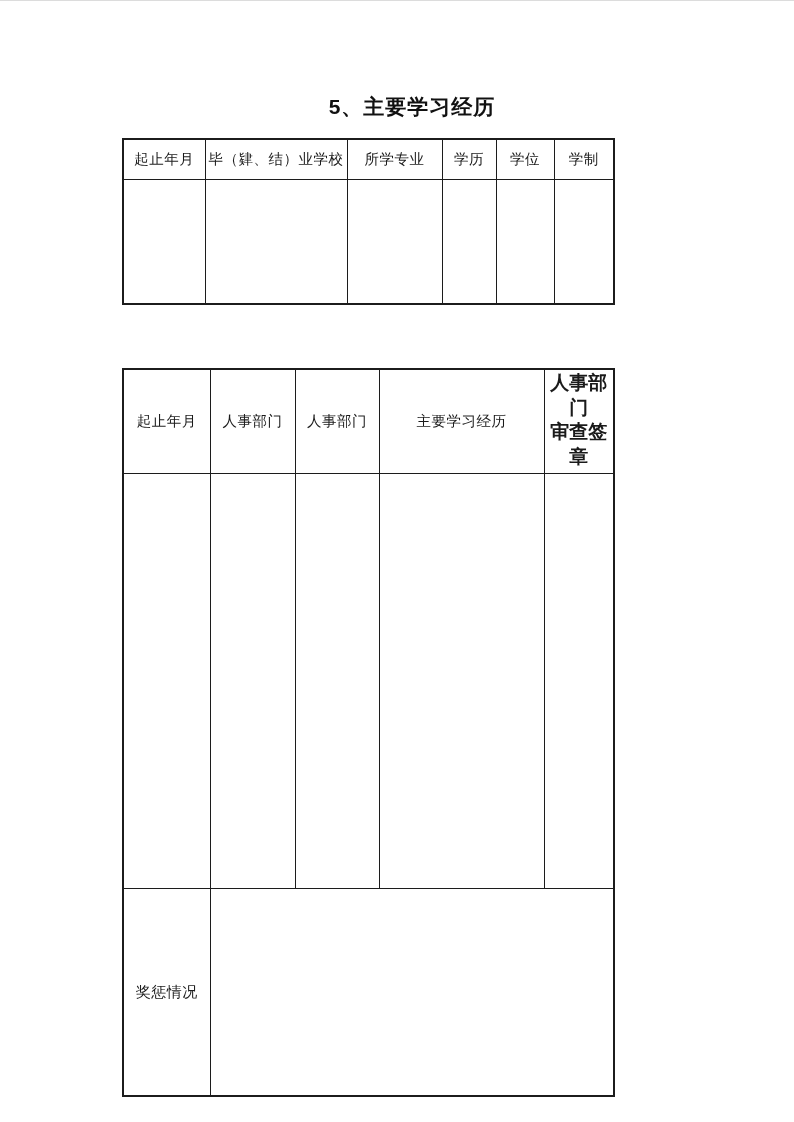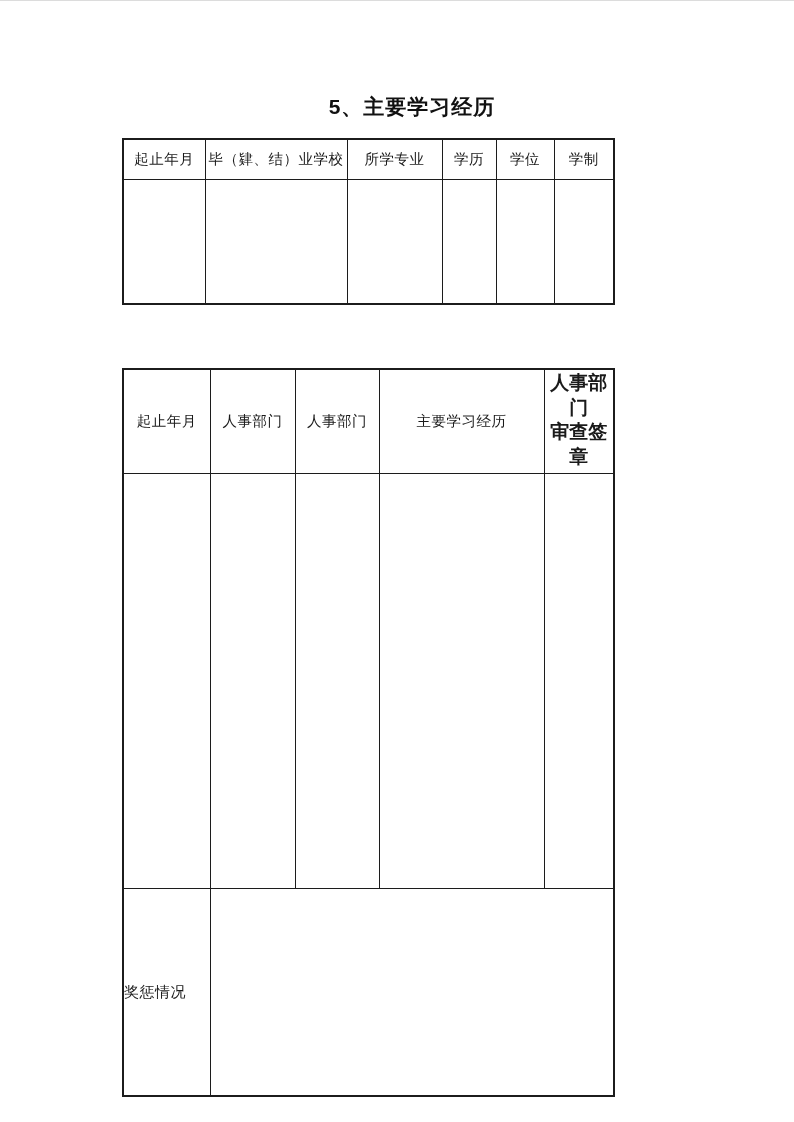--- a/index.html
+++ b/index.html
@@ -75,21 +75,21 @@
   tr.edu-body-row { height: 125px; }
   tr.work-body-row { height: 415px; }
   tr.awards-row { height: 208px; }
 
   td.cell {
     vertical-align: top;
     font-size: 14.5px;
   }
 
   td.awards-label {
-    text-align: left;
+    text-align: center;
     vertical-align: middle;
     font-size: 15px;
     letter-spacing: 0.5px;
     color: #1a1a1a;
   }
 </style>
 </head>
 <body>
 
 <div class="page">

